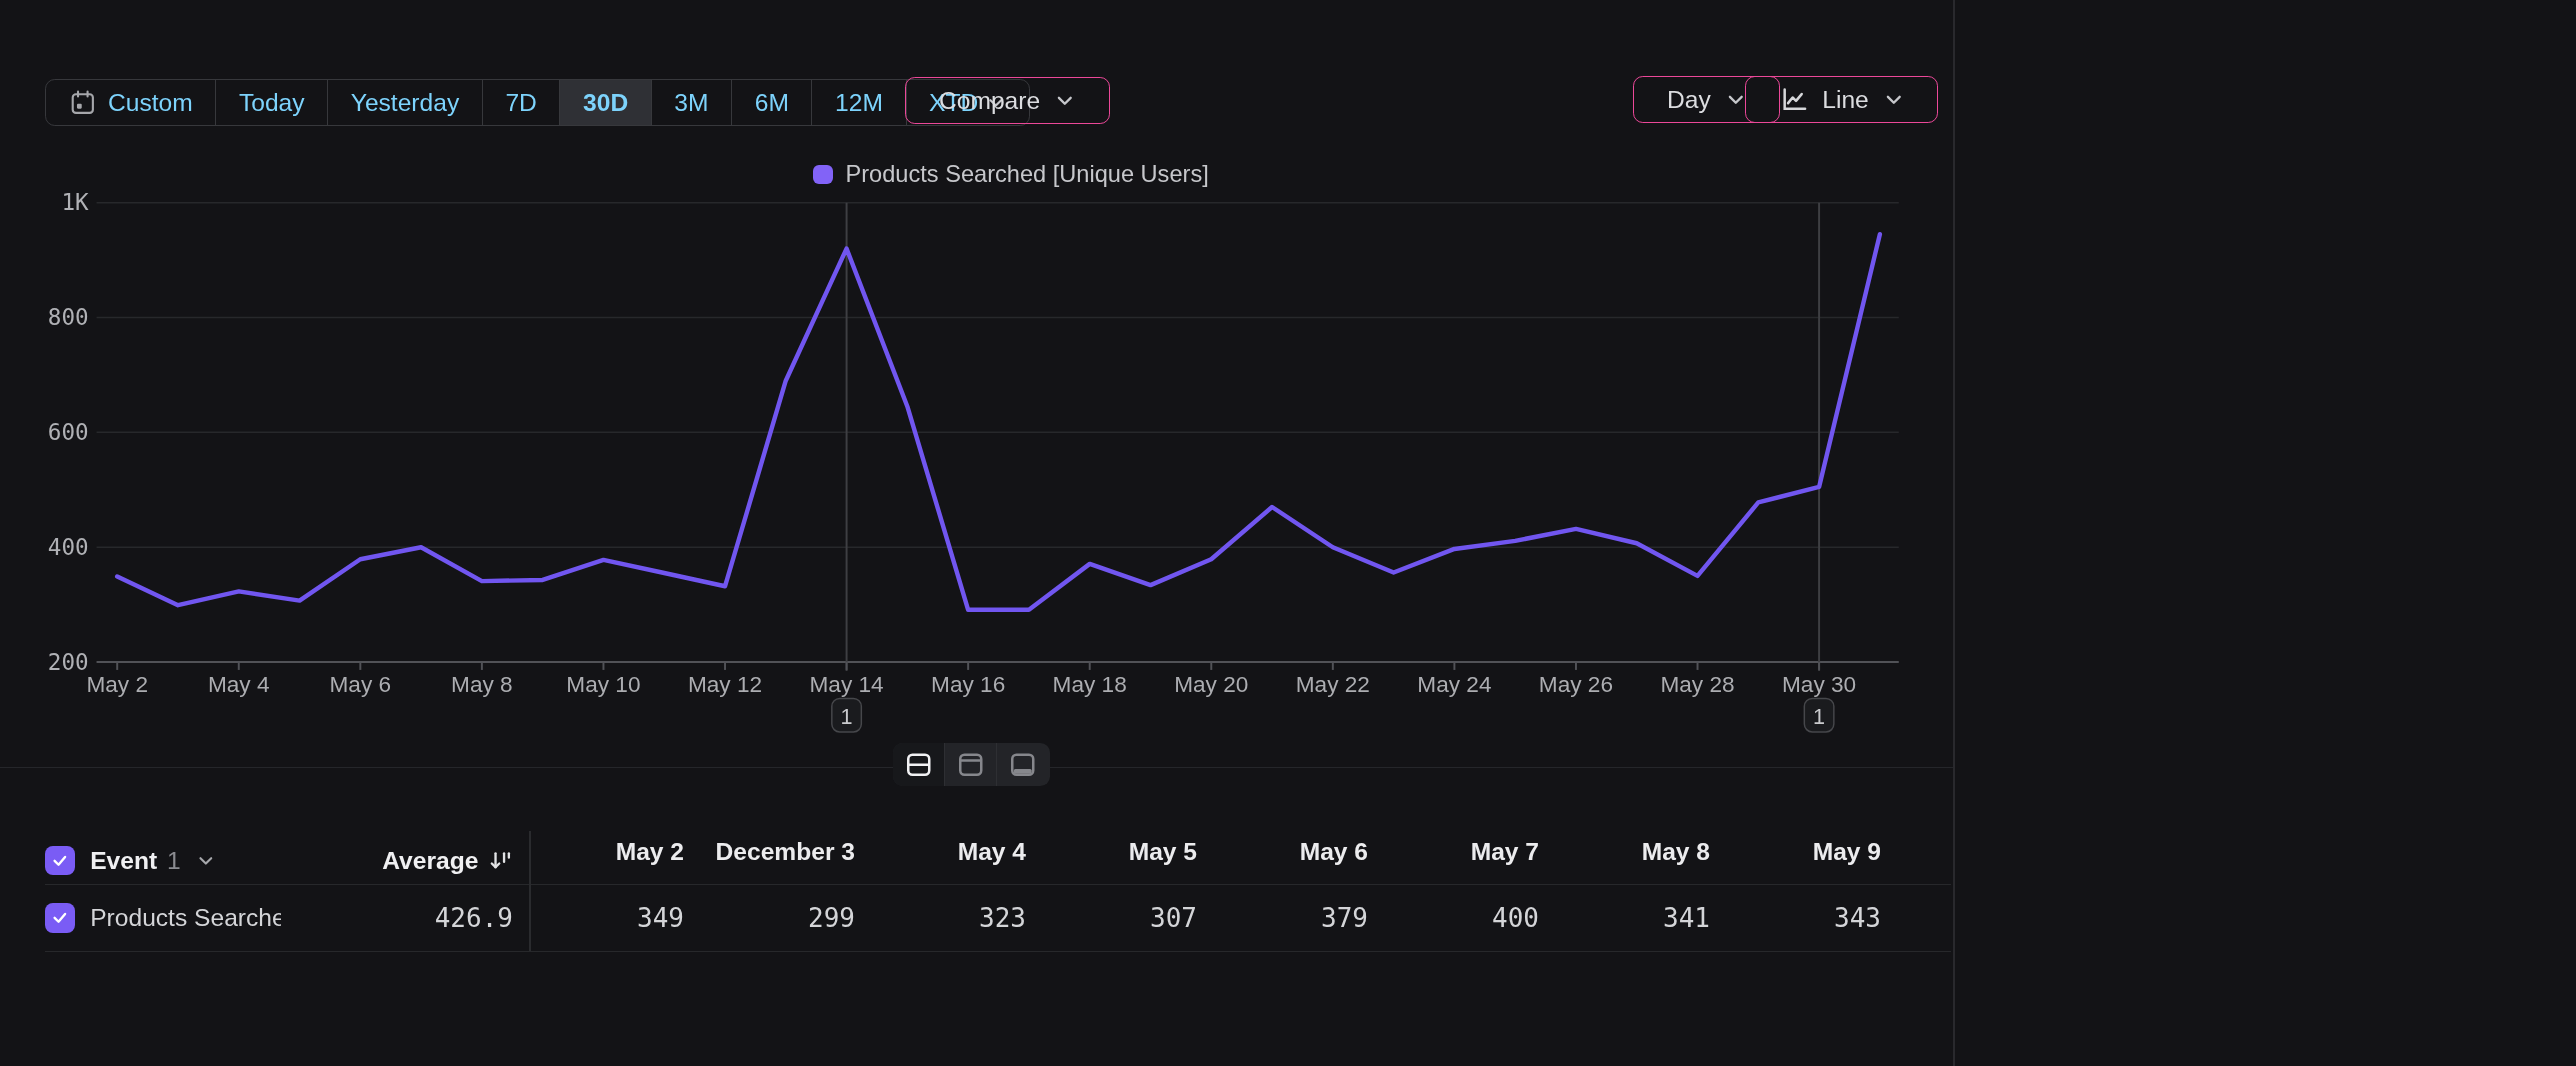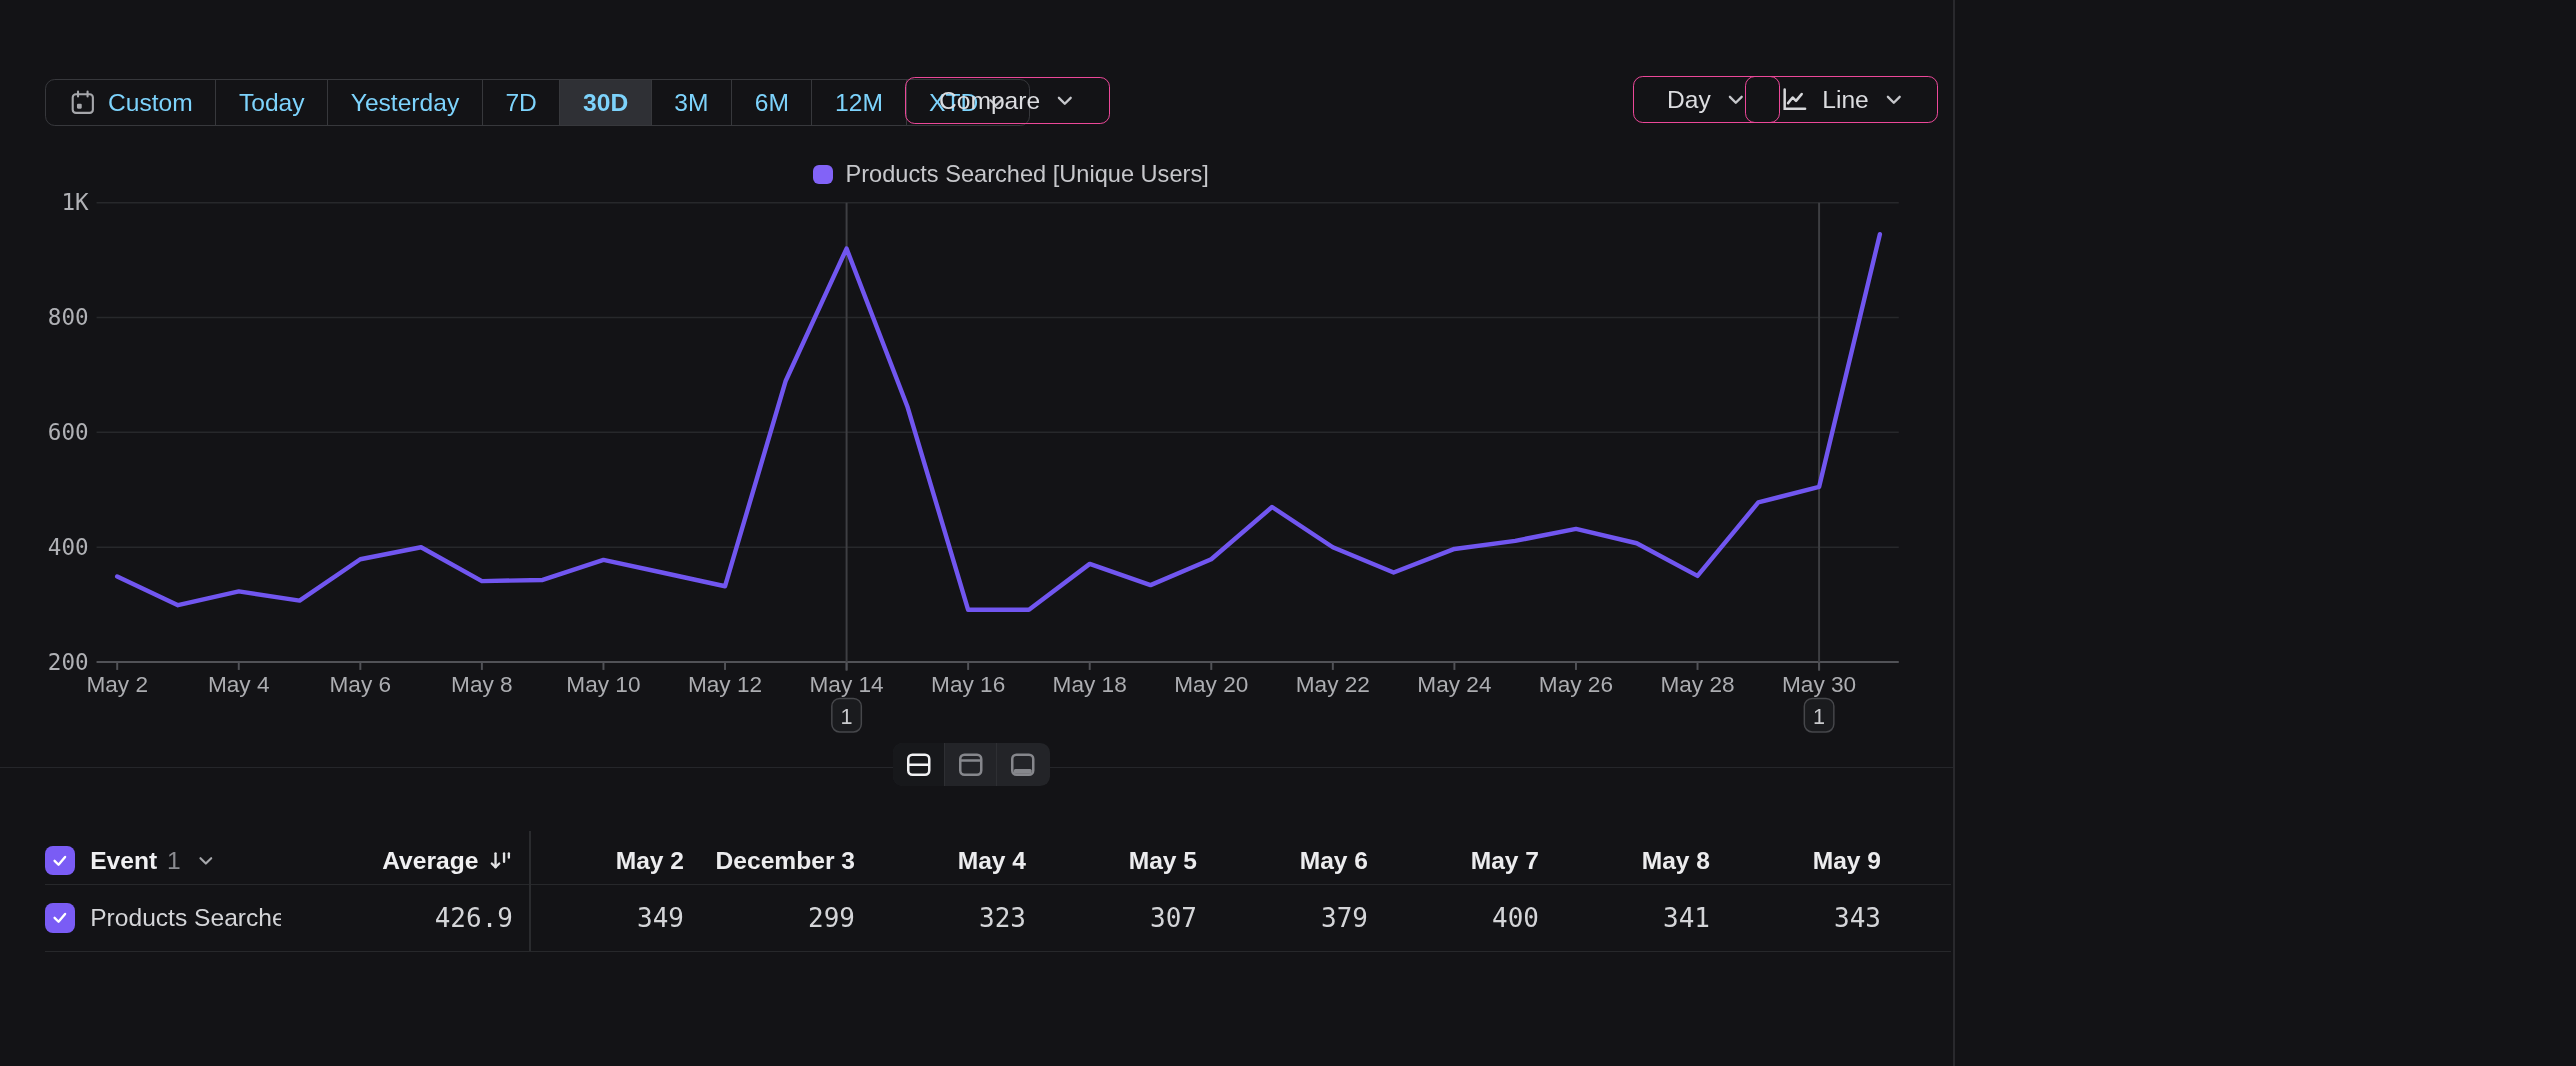--- a/index.html
+++ b/index.html
@@ -37,21 +37,21 @@
   
   .h-div { position:absolute; left:0px; top:767px; width:1954px; height:1px; background:#25262a; }
   .layout-toggle { position:absolute; left:893px; top:743px; width:157px; height:43px;
     background:#232428; border-radius:9.8px; display:flex; overflow:hidden; }
   .lt-btn { width:52px; display:flex; align-items:center; justify-content:center; cursor:pointer;
     border-right:1px solid #2e2f33; background:transparent; border-top:0;border-bottom:0;border-left:0; }
   .lt-btn:last-child { border-right:0; }
   .lt-btn.active { background:#17181b; }
 
   
-  .t-head { position:absolute; left:45px; top:838px; height:45px; width:1844px; display:flex; align-items:center; }
+  .t-head { position:absolute; left:45px; top:838px; height:45px; width:1844px; display:flex; }
   .t-row  { position:absolute; left:45px; top:885px; height:66px; width:1844px; display:flex; align-items:center; }
   .t-line { position:absolute; height:1px; background:#27282b; left:45px; width:1906px; }
   .t-vsep { position:absolute; left:529px; top:831px; width:2px; height:120px; background:#2a2b2e; }
   .cell-event { width:236px; display:flex; align-items:center; gap:15.7px; }
   .cell-avg { width:232px; display:flex; align-items:center; justify-content:flex-end; gap:9px; }
   .t-dates { display:flex; }
   .t-dates .dcell { width:171px; text-align:right; }
   .checkbox { width:29.5px; height:29.5px; border-radius:7.9px; background:#7a5cf5; display:flex;
     align-items:center; justify-content:center; cursor:pointer; flex:0 0 29.5px; border:0; }
   .ev-label { font-size:24.6px; font-weight:700; color:#f0f0f2; }

